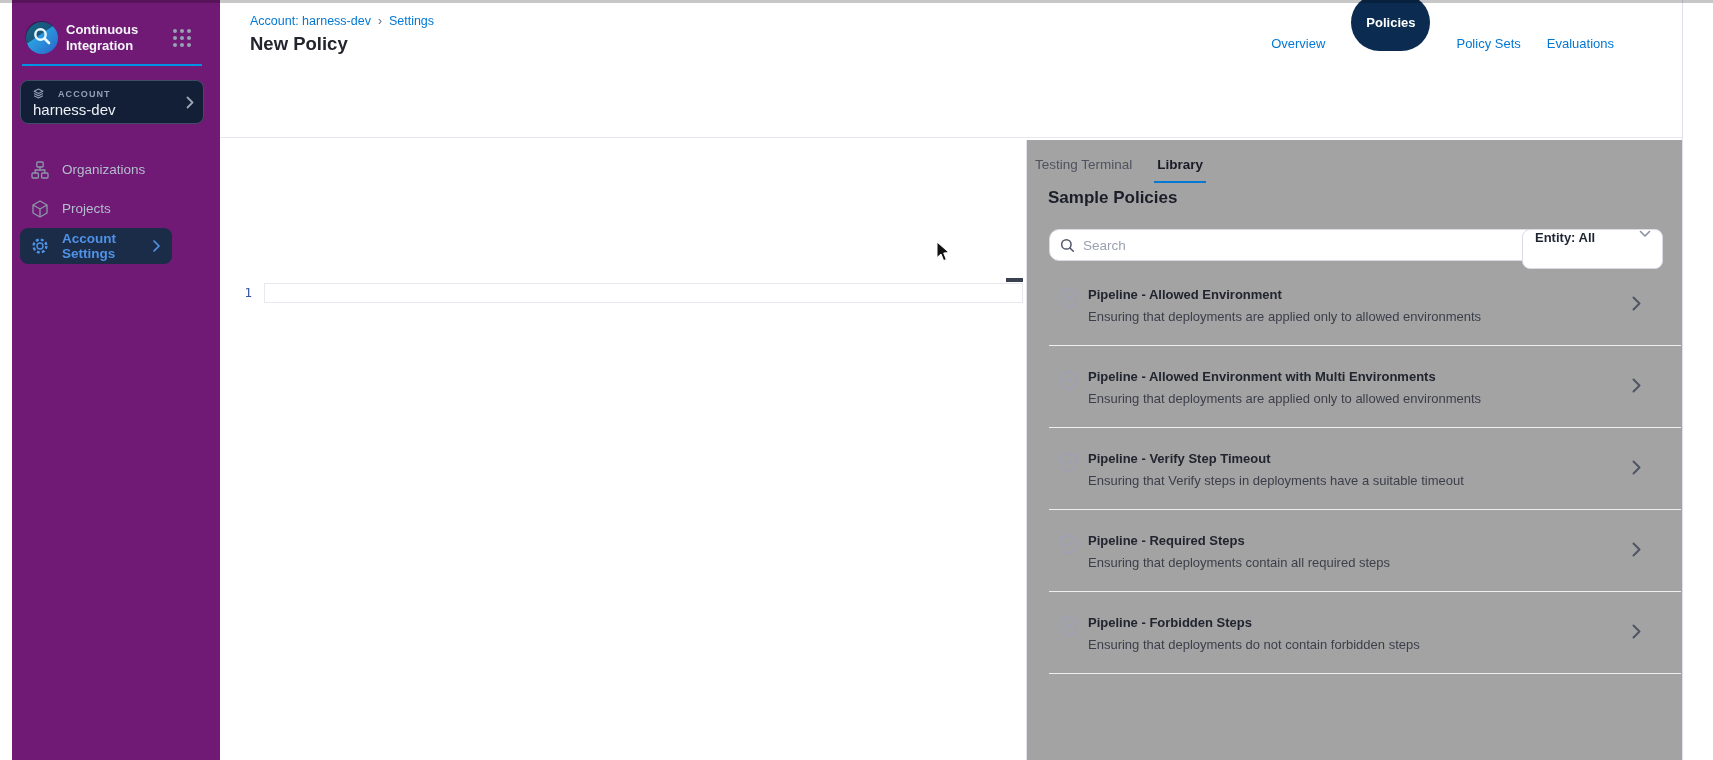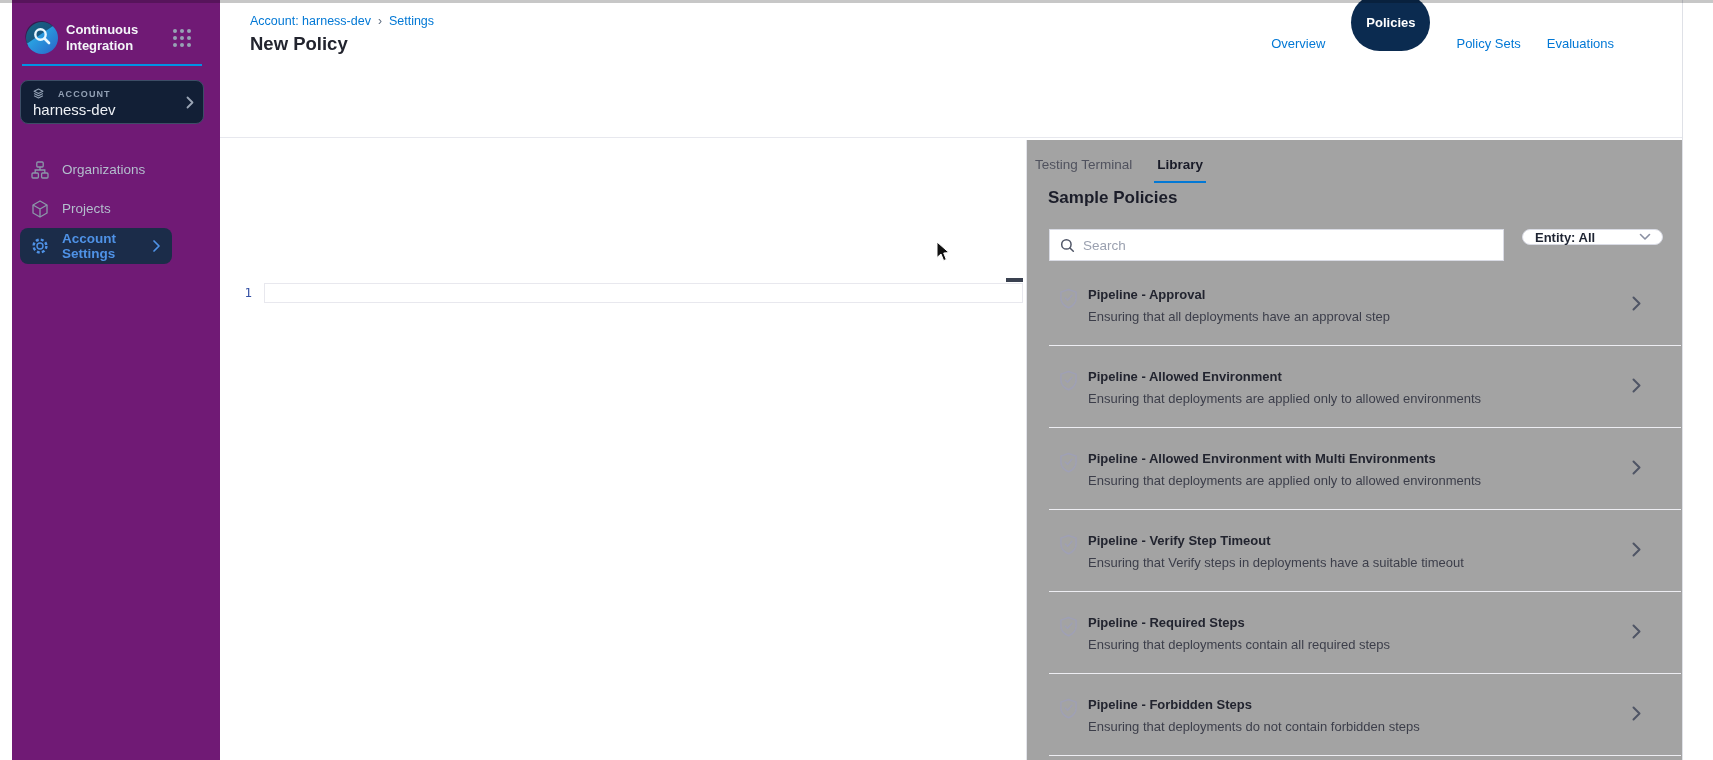--- a/index.html
+++ b/index.html
@@ -65,24 +65,24 @@
   
   .cursor { position:absolute; left:728px; top:242px; z-index:70; pointer-events:none; }
 
   
   .panel { position:absolute; left:818px; top:140px; width:656px; height:622px; border-left:1px solid #e3e4ea; background:#a3a3a3; }
   .tabs { position:absolute; left:8px; top:17px; display:flex; gap:22px; }
   .tab { font-size:13.5px; color:#50525e; padding-bottom:9px; cursor:pointer; }
   .tab.active { color:#191b28; font-weight:700; border-bottom:2.5px solid #0278d5; padding-left:3px; padding-right:3px; }
   .panel-heading { position:absolute; left:21px; top:48px; font-size:17px; font-weight:800; color:#1b1d29; }
 
-  .search-box { position:absolute; left:22px; top:89px; width:455px; height:32px; border:1px solid #d9dbe4; border-radius:0; display:flex; align-items:center; padding:0 10px; gap:8px; background:#fff; }
+  .search-box { position:absolute; left:22px; top:89px; width:505px; height:32px; border:1px solid #d9dbe4; border-radius:10px; display:flex; align-items:center; padding:0 10px; gap:8px; background:#fff; }
   .search-box input { border:none; outline:none; flex:1; font-size:13.5px; color:#2a2d3a; font-family:inherit; }
   .search-box input::placeholder { color:#9ba1b0; }
-  .entity-select { position:absolute; left:495px; top:89px; width:141px; height:16px; border:1px solid #d9dbe4; border-radius:8px; display:flex; align-items:center; justify-content:space-between; padding:0 11px 0 12px; cursor:pointer; background:#fff; }
+  .entity-select { position:absolute; left:495px; top:89px; width:141px; height:40px; border:1px solid #d9dbe4; border-radius:8px; display:flex; align-items:flex-start; justify-content:space-between; padding:0 11px 0 12px; cursor:pointer; background:#fff; }
   .entity-select .ev { font-size:13px; font-weight:600; color:#1f2533; }
 
   .plist { position:absolute; left:22px; top:124px; width:632px; }
   .prow { position:relative; height:82px; border-bottom:1px solid #ededf2; cursor:pointer; }
   .prow .p-ic { position:absolute; left:10px; top:24px; }
   .p-text { position:absolute; left:39px; top:23px; }
   .p-title { font-size:13px; font-weight:700; color:#22242f; }
   .p-desc { margin-top:7px; font-size:13px; color:#3c3e4a; }
   .p-chev { position:absolute; right:40px; top:32px; }
 
@@ -269,37 +269,20 @@
       <div class="plist">
 
         <div class="prow">
           <span class="p-ic">
               <svg width="19" height="21" viewBox="0 0 20 22" fill="none" stroke="#9fa0b5" stroke-width="1.5" stroke-linecap="round" stroke-linejoin="round">
                 <path d="M10 1.5 L18 4.3 V10.5 C18 15.6 14.6 19 10 20.7 C5.4 19 2 15.6 2 10.5 V4.3 Z"></path>
                 <path d="M6.6 10.4 L9.1 12.9 L13.6 7.6"></path>
               </svg>
             </span>
           <div class="p-text">
-              <div class="p-title">Pipeline - Approval</div>
-              <div class="p-desc">Ensuring that all deployments have an approval step</div>
-            </div>
-          <span class="p-chev">
-              <svg width="9" height="15" viewBox="0 0 9 15" fill="none" stroke="#4f5565" stroke-width="2" stroke-linecap="round" stroke-linejoin="round">
-                <path d="M1.5 1.5 L7.5 7.5 L1.5 13.5"></path>
-              </svg>
-            </span>
-        </div>
-        <div class="prow">
-          <span class="p-ic">
-              <svg width="19" height="21" viewBox="0 0 20 22" fill="none" stroke="#9fa0b5" stroke-width="1.5" stroke-linecap="round" stroke-linejoin="round">
-                <path d="M10 1.5 L18 4.3 V10.5 C18 15.6 14.6 19 10 20.7 C5.4 19 2 15.6 2 10.5 V4.3 Z"></path>
-                <path d="M6.6 10.4 L9.1 12.9 L13.6 7.6"></path>
-              </svg>
-            </span>
-          <div class="p-text">
               <div class="p-title">Pipeline - Allowed Environment</div>
               <div class="p-desc">Ensuring that deployments are applied only to allowed environments</div>
             </div>
           <span class="p-chev">
               <svg width="9" height="15" viewBox="0 0 9 15" fill="none" stroke="#4f5565" stroke-width="2" stroke-linecap="round" stroke-linejoin="round">
                 <path d="M1.5 1.5 L7.5 7.5 L1.5 13.5"></path>
               </svg>
             </span>
         </div>
         <div class="prow">

